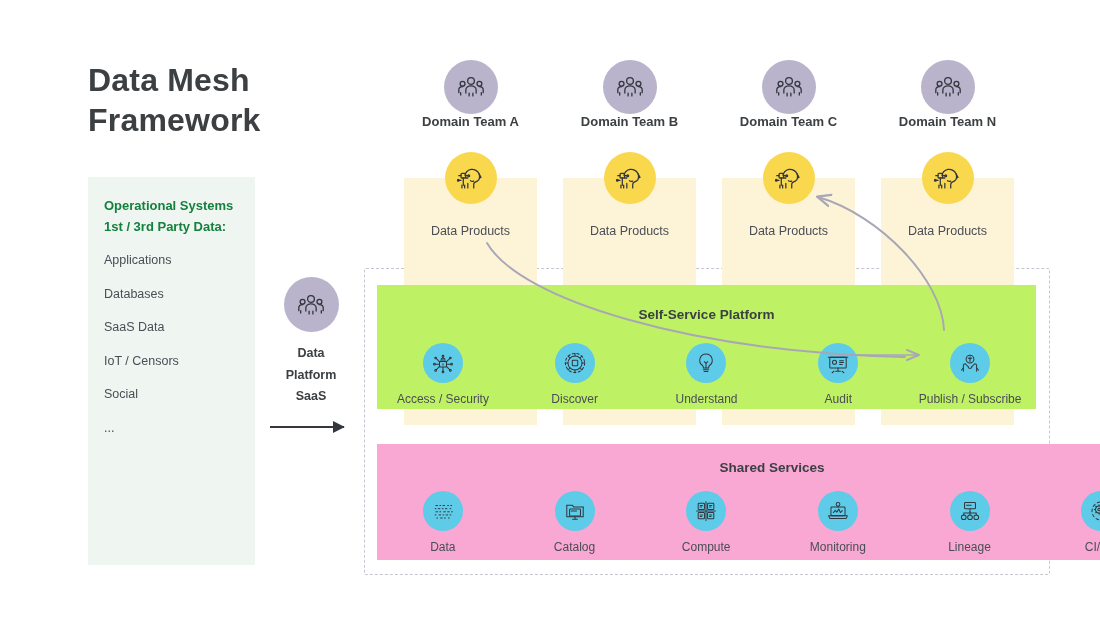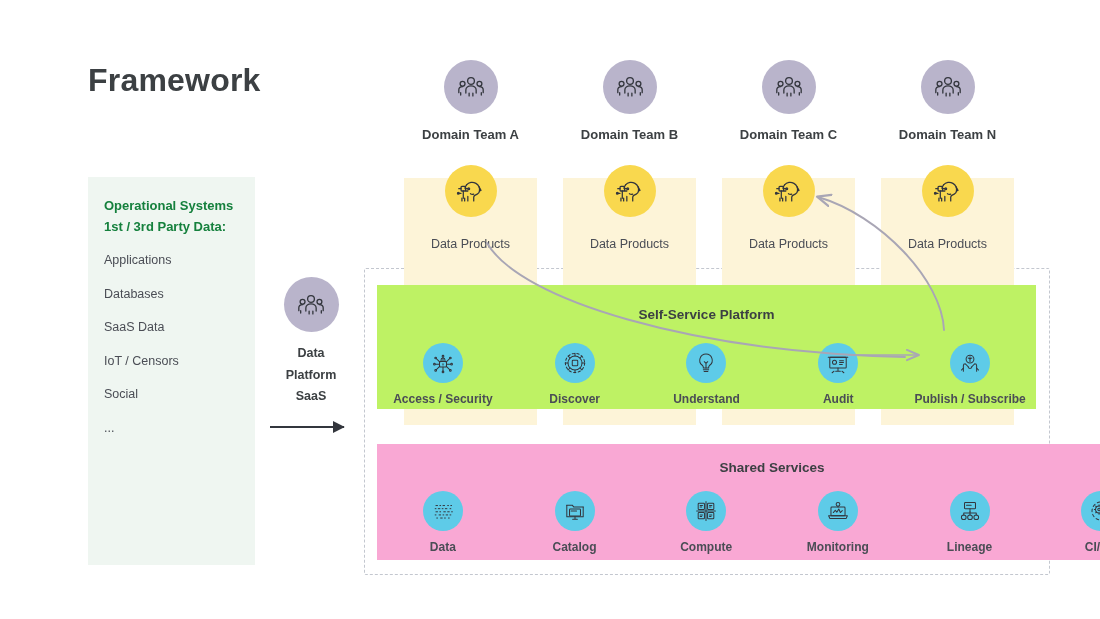--- a/index.html
+++ b/index.html
@@ -55,21 +55,21 @@
     position:absolute;top:178px;width:133px;height:247px;background:#fdf4d8;
   }
 
   
   .domain-col{position:absolute;top:60px;width:133px;text-align:center;}
   .domain-col .team-circle{
     width:54px;height:54px;border-radius:50%;background:#b9b4cb;margin:0 auto;
     position:relative;
   }
   .domain-col .team-label{
-    margin-top:13px;font-size:13px;font-weight:bold;color:#3c4043;white-space:nowrap;
+    font-size:13px;font-weight:bold;color:#3c4043;white-space:nowrap;
   }
   .domain-col .dp-circle{
     width:52px;height:52px;border-radius:50%;background:#f9d84e;margin:23px auto 0;
     position:relative;
   }
   .domain-col .dp-label{
     margin-top:20px;font-size:12.5px;color:#4a4d55;white-space:nowrap;
   }
 
   
@@ -87,34 +87,35 @@
   #sharedservices-band .band-title{top:16px;}
 
   .svc-row{position:absolute;left:0;width:100%;display:flex;}
   #selfservice-band .svc-row{top:58px;}
   #sharedservices-band .svc-row{top:47px;}
   .svc-item{flex:1;text-align:center;}
   .svc-circle{
     width:40px;height:40px;border-radius:50%;background:#5ecbe8;margin:0 auto;
     position:relative;
   }
-  .svc-label{margin-top:9px;font-size:12px;color:#4a4d55;white-space:nowrap;font-weight:bold;}
+  .svc-label{margin-top:9px;font-size:12px;color:#4a4d55;white-space:nowrap;}
 
   
   .ic{position:absolute;left:50%;top:50%;transform:translate(-50%,-50%);display:block;}
 
   
   #flow-arrows{position:absolute;left:0;top:0;width:1100px;height:619px;pointer-events:none;}
 </style>
 </head>
 <body>
 
 <div class="canvas">
 
   <div id="page-title">
+    <div>Data Mesh</div>
     <div>Framework</div>
   </div>
 
   <div id="ops-panel">
     <div class="ops-head">
       <div>Operational Systems</div>
       <div>1st / 3rd Party Data:</div>
     </div>
     <div class="ops-list">
       <div class="ops-item">Applications</div>

